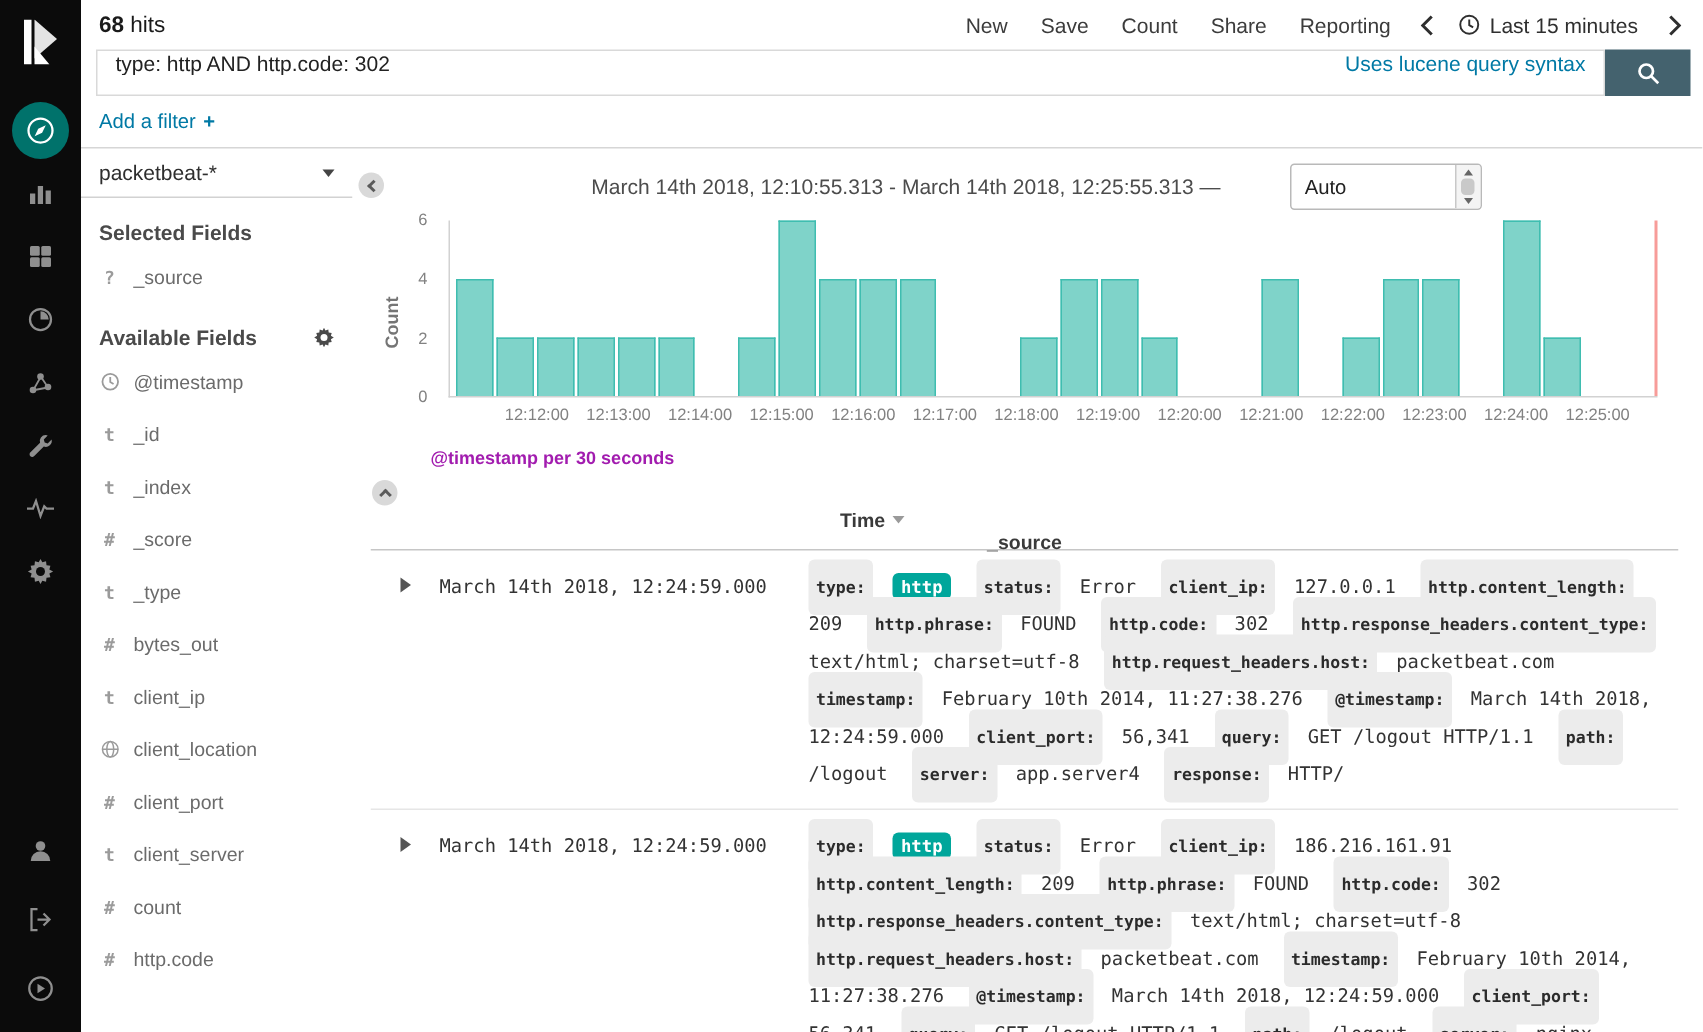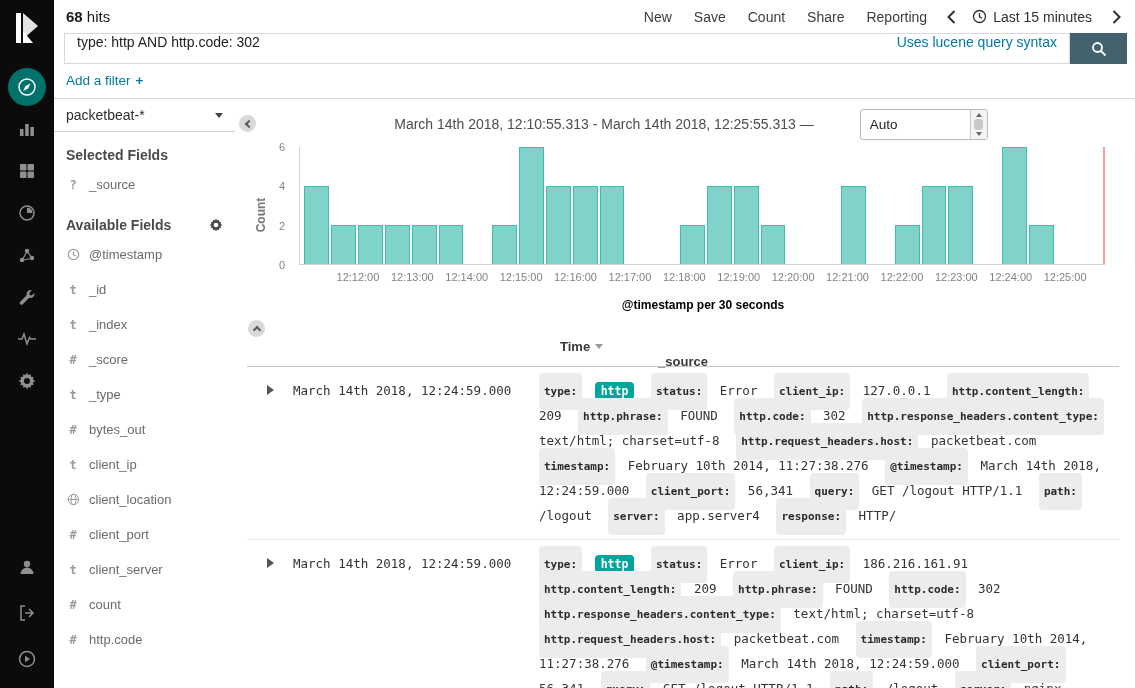--- a/index.html
+++ b/index.html
@@ -68,21 +68,21 @@
   
   .chart-wrap{position:relative;height:150px;margin-right:16px;flex-shrink:0;}
   .plot{position:absolute;left:52px;right:14px;top:6px;bottom:26px;border-left:1px solid #d2d2d2;border-bottom:1px solid #d2d2d2;}
   .bar{position:absolute;bottom:0;background:#7fd3c9;border:1px solid #3fbdb0;border-bottom:none;}
   .now-line{position:absolute;right:0;top:0;bottom:0;width:2px;background:#f47b77;opacity:.75;}
   .y-axis{position:absolute;left:0;top:6px;bottom:26px;width:46px;}
   .ytick{position:absolute;right:8px;transform:translateY(-50%);font-size:11px;color:#828282;}
   .ylabel{position:absolute;left:-16px;top:50%;width:60px;margin-top:-8px;transform:rotate(-90deg);text-align:center;font-size:12px;font-weight:bold;color:#757575;}
   .x-axis{position:absolute;left:52px;right:4px;bottom:4px;height:16px;}
   .xtick{position:absolute;transform:translateX(-50%);font-size:11px;color:#828282;white-space:nowrap;}
-  .xlabel{text-align:center;margin:7px 16px 0 40px;font-size:12px;font-weight:bold;color:#000000;flex-shrink:0;}
+  .xlabel{margin:7px 16px 0 40px;font-size:12px;font-weight:bold;color:#a21caf;flex-shrink:0;}
   .collapse-up-row{margin:8px 0 0 1px;flex-shrink:0;}
 
   
   .doc-table{flex:1;margin:2px 16px 0 0;overflow:hidden;display:flex;flex-direction:column;}
   .thead{display:flex;align-items:center;height:28px;border-bottom:1px solid #c6c6c6;font-size:13px;font-weight:bold;color:#3a3a3a;flex-shrink:0;flex-direction:column;}
   .th-spacer{width:46px;}
   .th-time{width:246px;display:flex;align-items:center;gap:5px;cursor:pointer;}
   .sort-caret{width:0;height:0;border-left:4px solid transparent;border-right:4px solid transparent;border-top:5px solid #9a9a9a;}
   .th-source{flex:1;}
   .doc-row{display:flex;align-items:flex-start;padding:12px 0 10px;border-bottom:1px solid #e6e6e6;}

